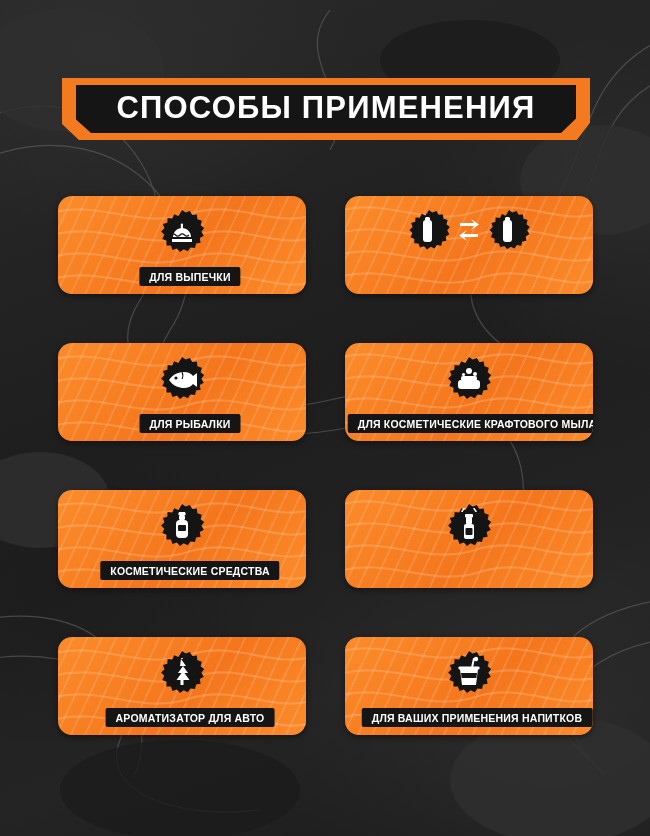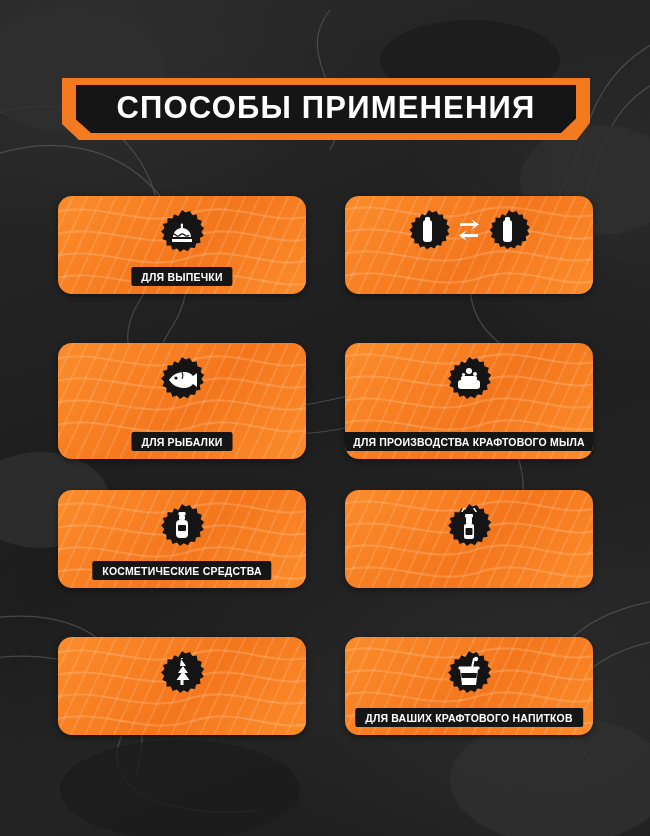--- a/index.html
+++ b/index.html
@@ -108,25 +108,25 @@
     font-weight: bold;
     letter-spacing: 0.2px;
     padding: 5px 10px 4px 10px;
     white-space: nowrap;
     border-radius: 2px;
     line-height: 1;
   }
   .col-left  { left: 58px;  width: 248px; }
   .col-right { left: 345px; width: 248px; }
   .row0 { top: 0px;   height: 98px; }
-  .row1 { top: 147px; height: 116px; }
+  .row1 { top: 147px; height: 98px; }
   .row2 { top: 294px; height: 98px; text-decoration: underline; }
   .row3 { top: 441px; height: 98px; }
   .card .card-icon { top: 13px; }
-  .card .card-label { bottom: 8px; }
+  .card .card-label { bottom: 8px; margin-left: 8px; }
 </style>
 </head>
 <body>
 
 <div class="page">
 
   <div class="bg-base"></div>
 
   <div class="bg-lines">
     <svg width="650" height="836" viewBox="0 0 650 836" fill="none">
@@ -255,21 +255,21 @@
           <path fill="#141414" d="M24 1l3.6 2.6L31.9 2l2.3 4 4.6-.4.6 4.6 4.4 1.5-1.2 4.5 3.6 2.9-2.8 3.7 2.4 4-4 2.3.8 4.6-4.5.9-1.1 4.5-4.6-.7-2.6 3.8-4.1-2-3.7 2.8-3.1-3.4-4.4 1.3-1.6-4.3-4.6-.2.2-4.6-4.2-1.9 2-4.2-3.2-3.3 3.4-3.1-1.6-4.3 4.4-1.3.3-4.6 4.6.3 2-4.2 4.1 1.9z"></path>
           <g fill="#ffffff">
             <rect x="13" y="24" width="22" height="9" rx="3"></rect>
             <rect x="16" y="20" width="16" height="5" rx="2"></rect>
             <circle cx="24" cy="15" r="3"></circle>
             <circle cx="30" cy="18" r="2"></circle>
             <circle cx="18.5" cy="18.5" r="1.6"></circle>
           </g>
         </svg>
       </div>
-      <div class="card-label">ДЛЯ ПРОИЗВОДСТВА КРАФТОВОГО МЫЛА</div>
+      <div class="card-label">ДЛЯ КОСМЕТИЧЕСКИЕ КРАФТОВОГО МЫЛА</div>
     </div>
 
     <div class="card col-left row2">
       <div class="card-wave">
         <svg width="248" height="98" viewBox="0 0 248 98" fill="none">
           <g stroke="#ffd0a8" stroke-width="2.2" opacity="0.5" fill="none">
             <path d="M-10 18 C 40 2, 80 34, 130 18 C 180 2, 215 34, 260 18"></path>
             <path d="M-10 40 C 45 24, 85 56, 135 40 C 185 24, 218 56, 260 40"></path>
             <path d="M-10 62 C 40 46, 80 78, 130 62 C 180 46, 215 78, 260 62"></path>
             <path d="M-10 84 C 45 68, 85 100, 135 84 C 185 68, 218 100, 260 84"></path>
@@ -329,20 +329,21 @@
       <div class="card-icon">
         <svg width="48" height="48" viewBox="0 0 48 48">
           <path fill="#141414" d="M24 1l3.6 2.6L31.9 2l2.3 4 4.6-.4.6 4.6 4.4 1.5-1.2 4.5 3.6 2.9-2.8 3.7 2.4 4-4 2.3.8 4.6-4.5.9-1.1 4.5-4.6-.7-2.6 3.8-4.1-2-3.7 2.8-3.1-3.4-4.4 1.3-1.6-4.3-4.6-.2.2-4.6-4.2-1.9 2-4.2-3.2-3.3 3.4-3.1-1.6-4.3 4.4-1.3.3-4.6 4.6.3 2-4.2 4.1 1.9z"></path>
           <g fill="#ffffff">
             <path d="M24 9l5 7h-3l5 7h-3.5l5 7H19.5l5-7H21l5-7h-3z" transform="translate(-1 0)"></path>
             <rect x="22.5" y="29" width="3" height="6"></rect>
             <path d="M24 8c-0.6 0-1 .5-1 1h2c0-.5-.4-1-1-1z"></path>
           </g>
         </svg>
       </div>
+      <div class="card-label">АРОМАТИЗАТОР ДЛЯ АВТО</div>
     </div>
 
     <div class="card col-right row3">
       <div class="card-wave">
         <svg width="248" height="98" viewBox="0 0 248 98" fill="none">
           <g stroke="#ffd0a8" stroke-width="2.2" opacity="0.5" fill="none">
             <path d="M-10 16 C 40 0, 80 32, 130 16 C 180 0, 215 32, 260 16"></path>
             <path d="M-10 38 C 45 22, 85 54, 135 38 C 185 22, 218 54, 260 38"></path>
             <path d="M-10 60 C 40 44, 80 76, 130 60 C 180 44, 215 76, 260 60"></path>
             <path d="M-10 82 C 45 66, 85 98, 135 82 C 185 66, 218 98, 260 82"></path>
@@ -354,17 +355,17 @@
           <path fill="#141414" d="M24 1l3.6 2.6L31.9 2l2.3 4 4.6-.4.6 4.6 4.4 1.5-1.2 4.5 3.6 2.9-2.8 3.7 2.4 4-4 2.3.8 4.6-4.5.9-1.1 4.5-4.6-.7-2.6 3.8-4.1-2-3.7 2.8-3.1-3.4-4.4 1.3-1.6-4.3-4.6-.2.2-4.6-4.2-1.9 2-4.2-3.2-3.3 3.4-3.1-1.6-4.3 4.4-1.3.3-4.6 4.6.3 2-4.2 4.1 1.9z"></path>
           <g fill="#ffffff">
             <path d="M15 19h18l-2 16H17z"></path>
             <rect x="13.5" y="16.5" width="21" height="3" rx="1"></rect>
             <rect x="27" y="8" width="2" height="10" transform="rotate(12 28 13)"></rect>
             <circle cx="31" cy="9" r="2.2"></circle>
             <path d="M16 23h16l-.6 5H16.6z" fill="#141414"></path>
           </g>
         </svg>
       </div>
-      <div class="card-label">ДЛЯ ВАШИХ КРАФТОВОГО НАПИТКОВ</div>
+      <div class="card-label">ДЛЯ ВАШИХ ПРИМЕНЕНИЯ НАПИТКОВ</div>
     </div>
 
   </div>
 </div>
 
 </body></html>

